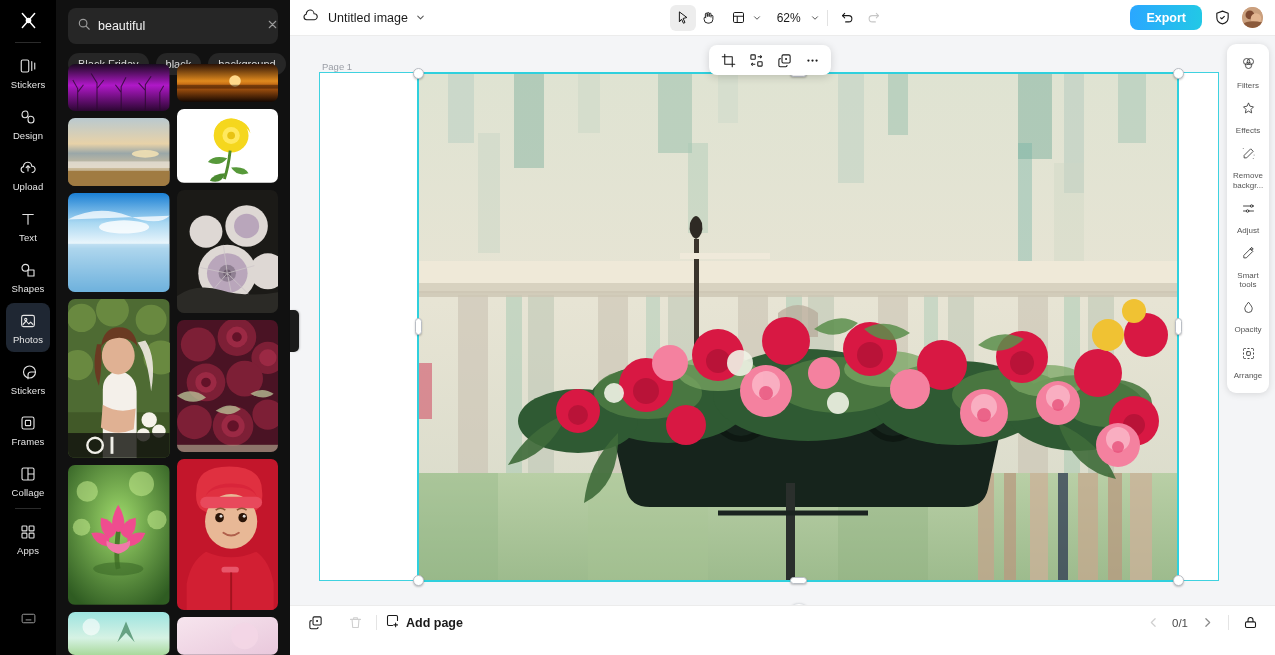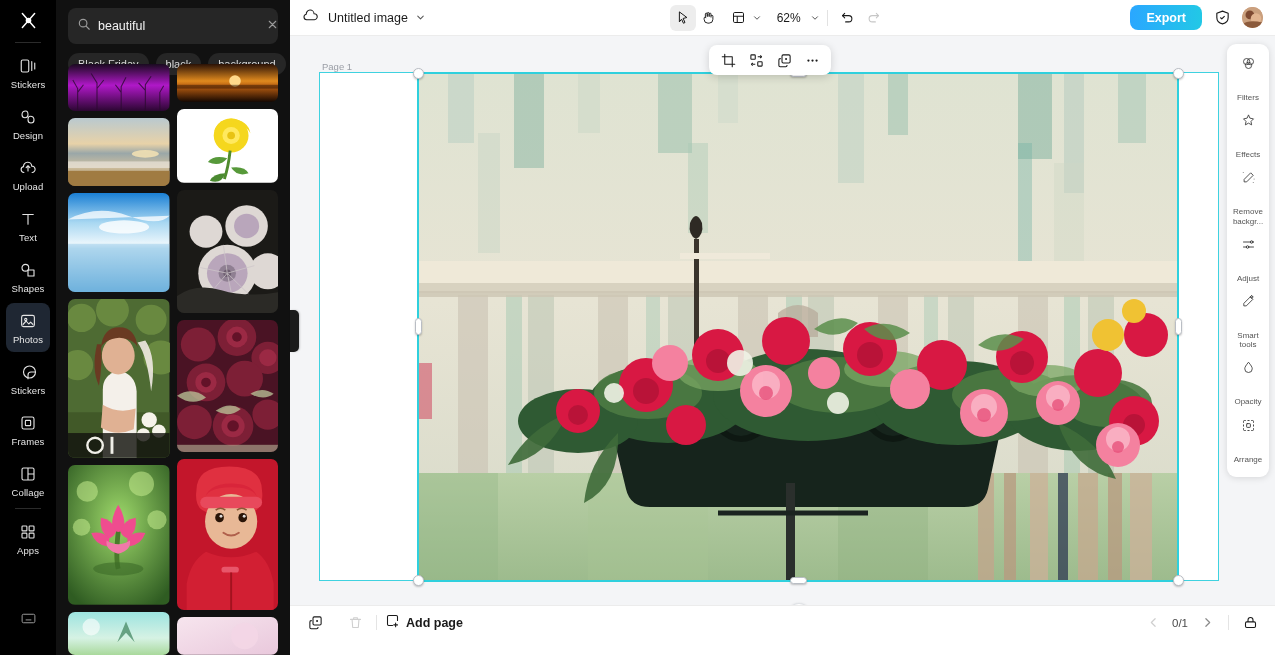--- a/index.html
+++ b/index.html
@@ -130,21 +130,21 @@
     border-radius: 5px; cursor: pointer; color: #1a1a1a;
   }
 
   
   .rtools {
     position: absolute; right: 6px; top: 44px; width: 42px;
     background: #fff; border-radius: 9px; box-shadow: 0 1px 7px rgba(0,0,0,.13);
     padding: 6px 0 8px; z-index: 18;
   }
   .rt-item {
-    display: flex; flex-direction: column; align-items: center; gap: 18px;
+    display: flex; flex-direction: column; align-items: center; gap: 6px;
     padding: 6px 0 5px; cursor: pointer; color: #3c3c3c;
   }
   .rt-lbl { font-size: 8px; color: #555; text-align: center; line-height: 1.15; width: 40px; }
 
   
   .bottombar {
     position: absolute; left: 0; right: 0; bottom: 16px; height: 34px;
     border-top: 1px solid #ececec; background: #fff;
     display: flex; align-items: center; padding: 0 12px; z-index: 20;
   }

